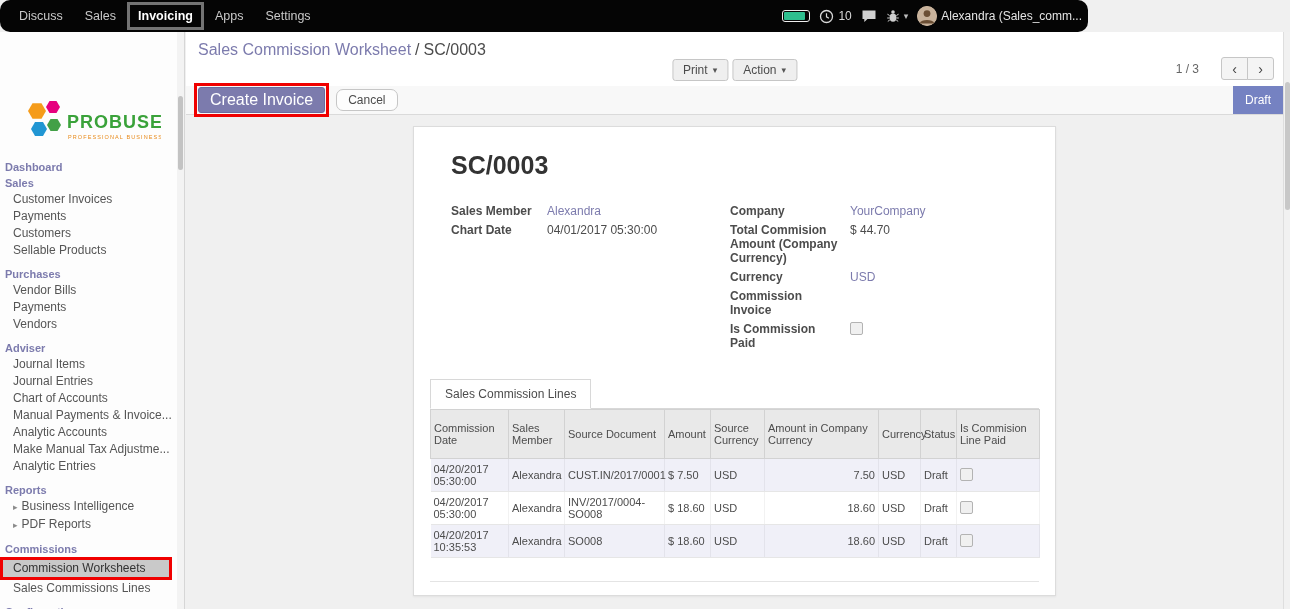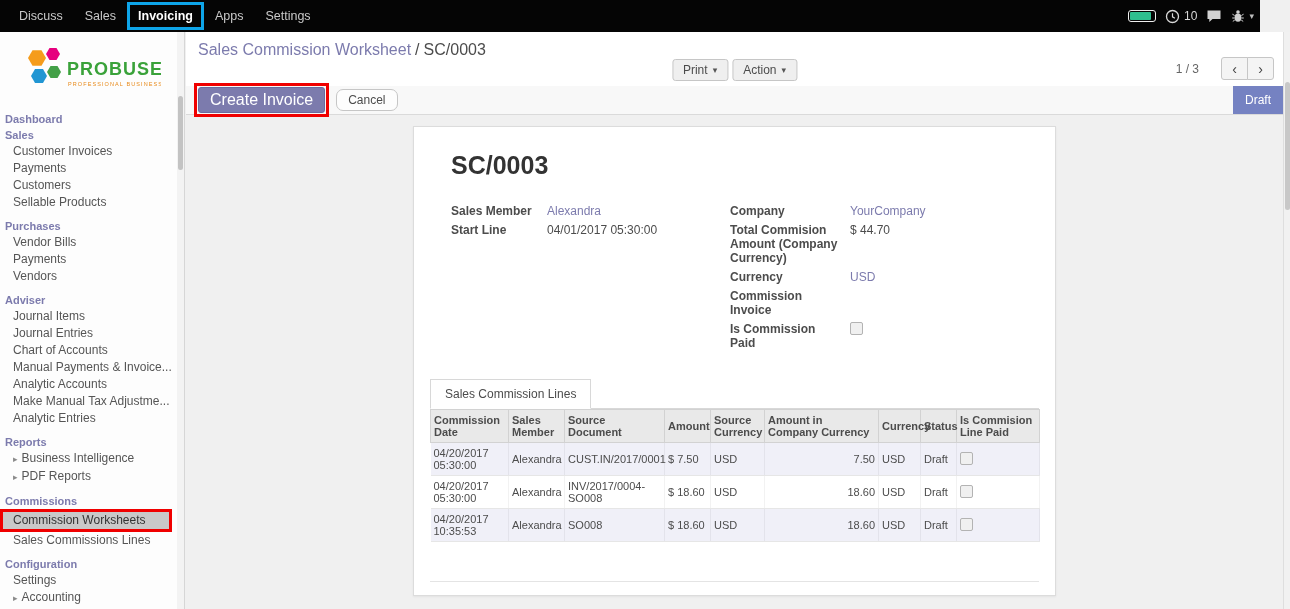--- a/index.html
+++ b/index.html
@@ -2,38 +2,38 @@
 <html><head>
 <meta charset="utf-8">
 <style>
   * { margin:0; padding:0; box-sizing:border-box; }
   html,body { width:1290px; height:609px; overflow:hidden; background:#f0f0f0;
     font-family:"Liberation Sans","DejaVu Sans",sans-serif; font-size:12px; color:#4c4c4c; }
   a { text-decoration:none; }
   .link { color:#7c7bad; cursor:pointer; }
 
   
-  .topbar { position:fixed; top:0; left:0; width:1260px; height:32px; background:#050505;
-    display:flex; align-items:center; justify-content:space-between; z-index:50; }
+  .topbar { position:fixed; top:0; left:0; width:1088px; height:32px; background:#050505;
+    display:flex; align-items:center; justify-content:space-between; z-index:50;border-radius:10px; }
   .menus { display:flex; align-items:center; height:100%; padding-left:8px; }
   .menu { color:#c9c9c9; padding:0 11px; line-height:32px; font-size:12.5px; cursor:pointer; }
-  .menu.annotated { border:3px solid #0ea5e9; height:28px; line-height:22px; padding:10px 8px;
+  .menu.annotated { border:3px solid #737373; height:28px; line-height:22px; padding:10px 8px;
     color:#fff; font-weight:bold; display:flex; align-items:center; }
   .systray { display:flex; align-items:center; gap:9px; padding-right:6px; color:#d8d8d8; }
   .battery { width:28px; height:12px; border:1px solid #efefef; border-radius:3px; padding:1px; display:inline-block; }
   .battery-fill { display:block; height:100%; width:86%; background:#2ebf8f; border-radius:1px; }
   .tray-item { display:flex; align-items:center; gap:4px; cursor:pointer; }
   .caret { font-size:9px; color:#bdbdbd; }
   .avatar { width:20px; height:20px; border-radius:50%; overflow:hidden; background:#c8b29b; }
   .username { font-size:12px; color:#e4e4e4; white-space:nowrap; }
 
   
   .sidebar { position:fixed; top:32px; left:0; width:185px; height:577px; background:#fdfdfd;
     border-right:1px solid #d6d6d6; overflow:hidden; z-index:20; }
-  .logo { height:72px; display:flex; align-items:center; justify-content:center; padding-top:6px; }
+  .logo { height:72px; display:flex; align-items:flex-end; justify-content:center; padding-top:6px;margin-top:48px; }
   .side-section { margin-top:7px; }
   .side-section:first-of-type { margin-top:4px; }
   .side-header { color:#7c7bad; font-weight:bold; font-size:11px; padding:2px 4px 2px 5px; cursor:pointer; }
   .side-item { font-size:12px; color:#555; padding:2px 4px 2px 13px; line-height:13px; cursor:pointer; }
   .side-item .arrow { color:#8a8a8a; font-size:9px; margin-right:4px; }
   .ann-row { border:3px solid #f00000; width:172px; background:#c9c9c9; padding:2px 4px 2px 10px; color:#333; }
   .side-scroll { position:absolute; right:0; top:0; width:7px; height:100%; background:#f3f3f3; }
   .side-scroll .thumb { position:absolute; left:1px; top:64px; width:5px; height:74px; background:#c3c3c3; border-radius:3px; }
 
   
@@ -79,22 +79,22 @@
   .fvalue { color:#4c4c4c; min-height:14px; }
   .fg-right .fvalue { width:155px; }
   .cb { width:13px; height:13px; border:1px solid #b3b3b3; background:#f0f0f0; border-radius:2px; display:inline-block; }
 
   .notebook { margin-top:24px; }
   .tabs { border-bottom:1px solid #d8d8d8; display:flex; }
   .tab { background:#fff; border:1px solid #d8d8d8; border-bottom:1px solid #fff; margin-bottom:-1px;
     padding:7px 14px; font-size:12px; color:#4c4c4c; cursor:pointer; }
 
   table.lines { width:609px; table-layout:fixed; border-collapse:collapse; font-size:11px; }
-  .lines th { background:#e9e9e9; border:1px solid #d2d2d2; font-weight:bold; text-align:left;
-    padding:4px 3px; vertical-align:middle; color:#4c4c4c; cursor:pointer; }
+  .lines th { background:#e9e9e9; border:1px solid #d2d2d2; font-weight:normal; text-align:left;
+    padding:12px 3px; vertical-align:middle; color:#4c4c4c; cursor:pointer; }
   .lines td { padding:4px 3px; vertical-align:middle; border-right:1px solid rgba(0,0,0,.05);
     border-bottom:1px solid #e6e6e6; color:#4c4c4c; cursor:pointer; }
   .lines tr.odd { background:#f0f0f8; }
   .lines tr.even { background:#fff; }
   .num-r { text-align:right; padding-right:22px; }
   .sheet-sep { position:absolute; left:16px; right:16px; bottom:13px; border-top:1px solid #e4e4e4; }
 
   .page-scroll { position:fixed; right:0; top:32px; bottom:0; width:7px; background:#f1f1f1;
     border-left:1px solid #dedede; z-index:40; }
   .page-scroll .thumb { position:absolute; left:1px; top:50px; width:5px; height:128px; background:#c8c8c8; border-radius:3px; }
@@ -127,20 +127,30 @@
       </svg>
     </span>
     <span class="tray-item">
       <svg width="14" height="14">
         <circle cx="7" cy="3" r="1.8" fill="#cfcfcf"></circle>
         <ellipse cx="7" cy="8.6" rx="3.4" ry="4.2" fill="#cfcfcf"></ellipse>
         <path d="M3.6 6.5L1.4 5.2M3.6 9h-2.4M3.8 11l-2 1.4M10.4 6.5l2.2-1.3M10.4 9h2.4M10.2 11l2 1.4" stroke="#cfcfcf" stroke-width="1"></path>
       </svg>
       <span class="caret">▾</span>
     </span>
+    <span class="tray-item">
+      <span class="avatar">
+        <svg width="20" height="20">
+            <circle cx="10" cy="10" r="10" fill="#c8b29b"></circle>
+            <circle cx="10" cy="7.6" r="3.4" fill="#6b4f35"></circle>
+            <path d="M2.6 17.4c1.6-4.4 13.2-4.4 14.8 0z" fill="#6b4f35"></path>
+          </svg>
+      </span>
+      <span class="username">Alexandra (Sales_comm...</span>
+    </span>
   </div>
 </header>
 
 <aside class="sidebar">
   <div class="logo">
     <svg width="138" height="56" viewBox="0 0 138 56">
       <polygon points="5,15 9.5,7.2 18.5,7.2 23,15 18.5,22.8 9.5,22.8" fill="#f59c1b"></polygon>
       <polygon points="23,11 26.5,4.9 33.5,4.9 37,11 33.5,17.1 26.5,17.1" fill="#e6007e"></polygon>
       <polygon points="8,33 12,26.1 20,26.1 24,33 20,39.9 12,39.9" fill="#2196d3"></polygon>
       <polygon points="24,29 27.5,22.9 34.5,22.9 38,29 34.5,35.1 27.5,35.1" fill="#43a047"></polygon>
@@ -237,21 +247,21 @@
     <div class="sheet">
       <h1 class="sheet-title">SC/0003</h1>
 
       <div class="fields">
         <div class="fg-left">
           <div class="frow">
             <span class="flabel">Sales Member</span>
             <span class="fvalue"><a class="link">Alexandra</a></span>
           </div>
           <div class="frow">
-            <span class="flabel">Start Line</span>
+            <span class="flabel">Chart Date</span>
             <span class="fvalue">04/01/2017 05:30:00</span>
           </div>
         </div>
 
         <div class="fg-right">
           <div class="frow">
             <span class="flabel">Company</span>
             <span class="fvalue"><a class="link">YourCompany</a></span>
           </div>
           <div class="frow">

